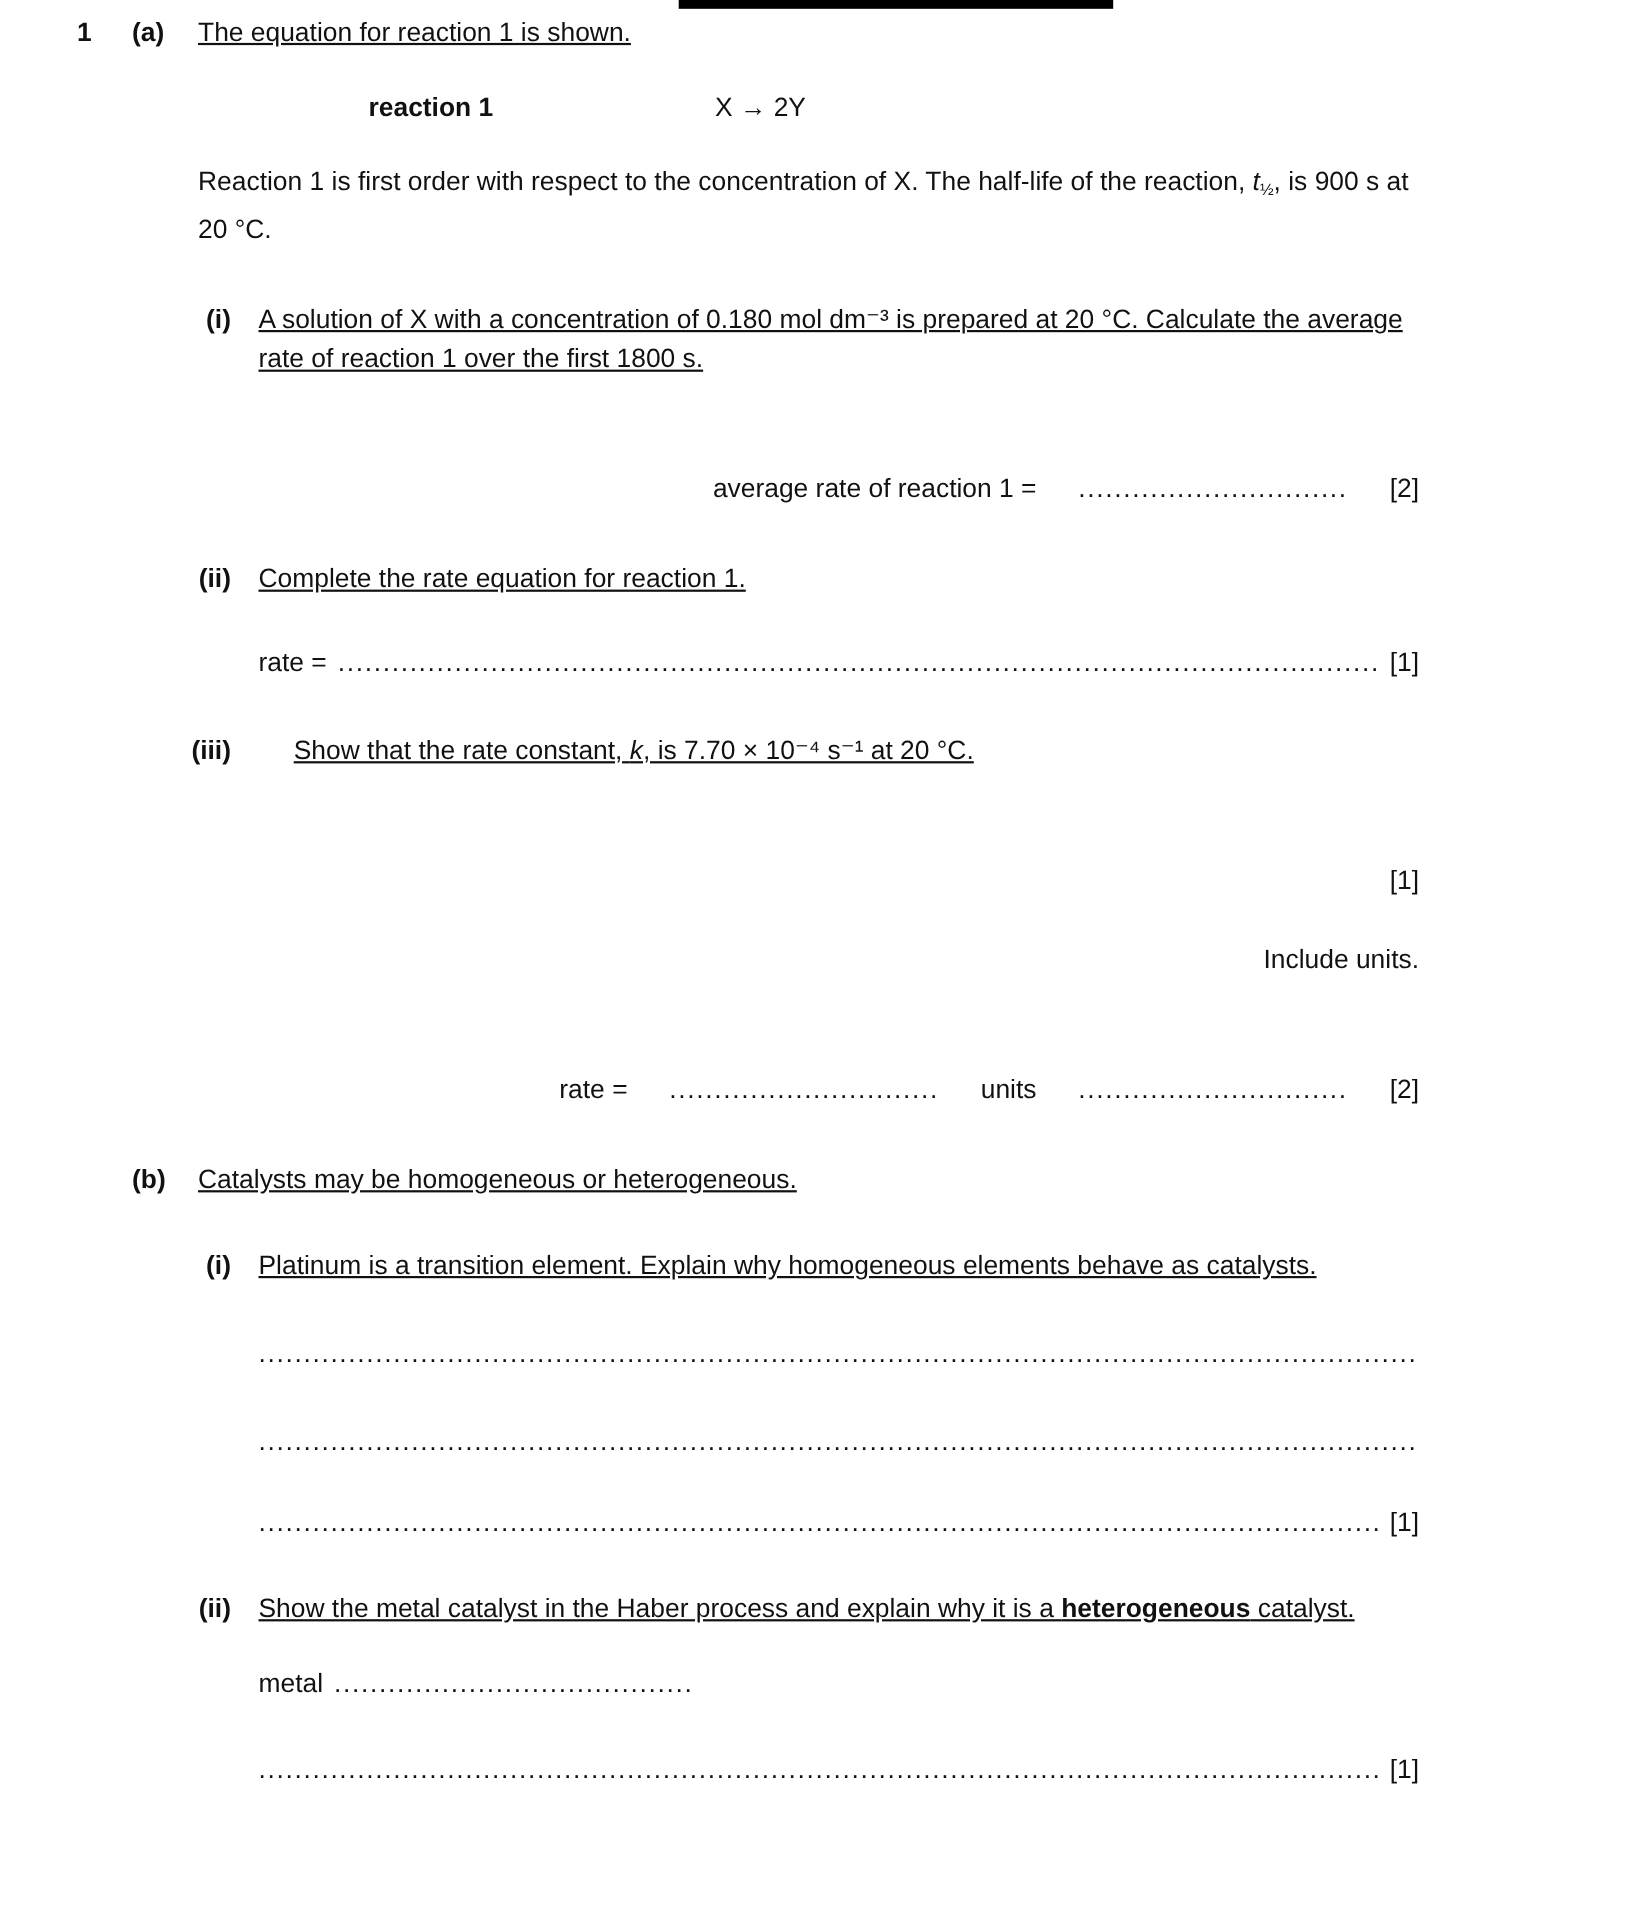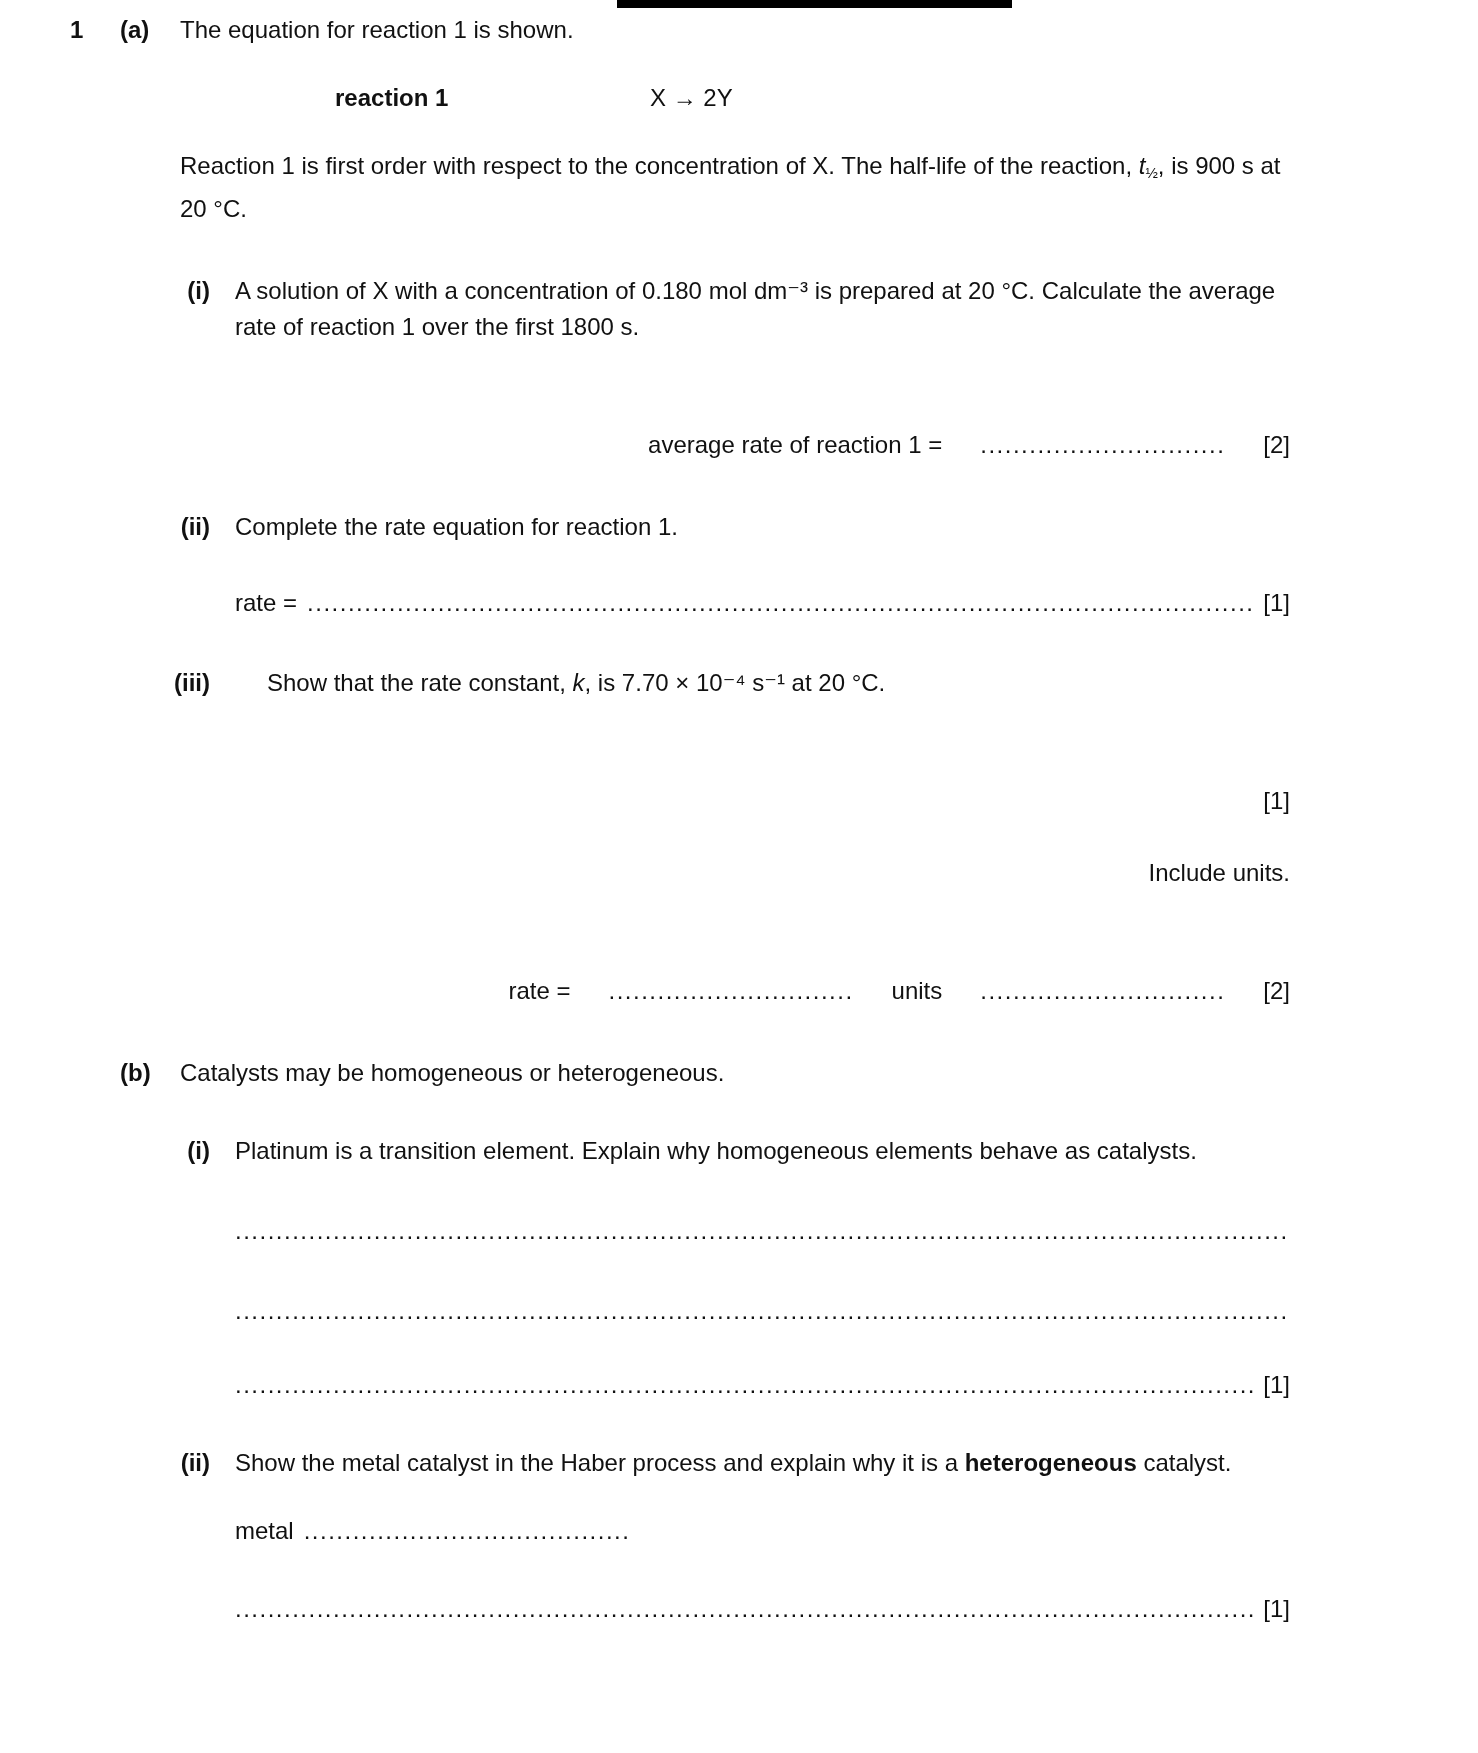--- a/index.html
+++ b/index.html
@@ -23,29 +23,29 @@
   .top-artifact {
     position: absolute;
     top: 0; left: 617px;
     width: 395px; height: 8px;
     background: #000000;
   }
 
   .qrow { display: flex; }
   .qnum { flex: 0 0 50px; font-weight: 700; }
   .plabel { flex: 0 0 60px; font-weight: 700; }
-  .ptext { flex: 1 1 auto; }
+  .ptext { flex: 1 1 auto; text-decoration: underline; }
 
   .part-indent { margin-left: 110px; }
   .eq-row { margin-left: 265px; display: flex; }
   .eq-label { width: 315px; flex: 0 0 315px; font-weight: bold; }
 
   .sub { display: flex; margin-left: 85px; }
   .sublabel { flex: 0 0 55px; text-align: right; margin-right: 25px; font-weight: 700; white-space: nowrap; }
-  .subtext { flex: 1 1 auto; min-width: 0; }
+  .subtext { flex: 1 1 auto; min-width: 0; text-decoration: underline; }
 
   .ans-line { display: flex; justify-content: flex-end; align-items: baseline; gap: 10px; }
   .line-row { display: flex; align-items: baseline; gap: 10px; margin-left: 165px; }
   .dots { letter-spacing: 1.5px; white-space: nowrap; }
   .dots-flex { flex: 1 1 0; min-width: 0; overflow: hidden; letter-spacing: 1.5px; white-space: nowrap; }
   .marks { flex: 0 0 auto; }
   .marks-only { text-align: right; }
   .justify { text-align: justify; }
 
   .mt32 { margin-top: 32px; }

